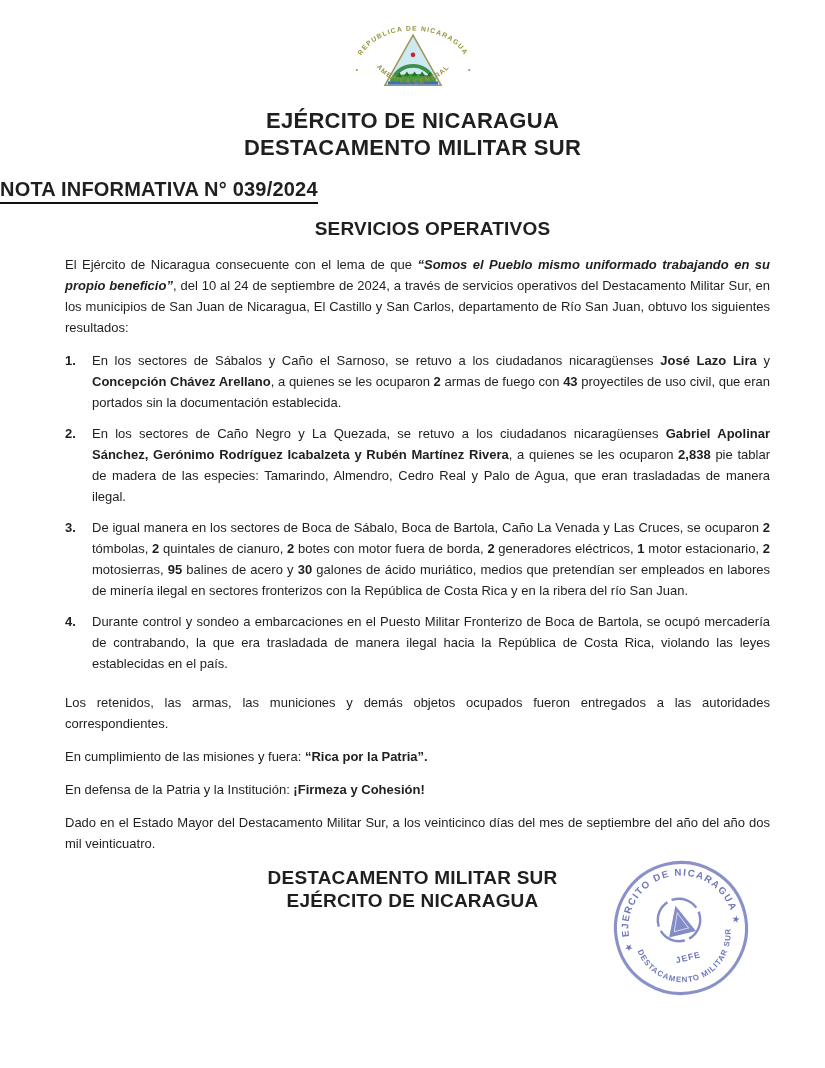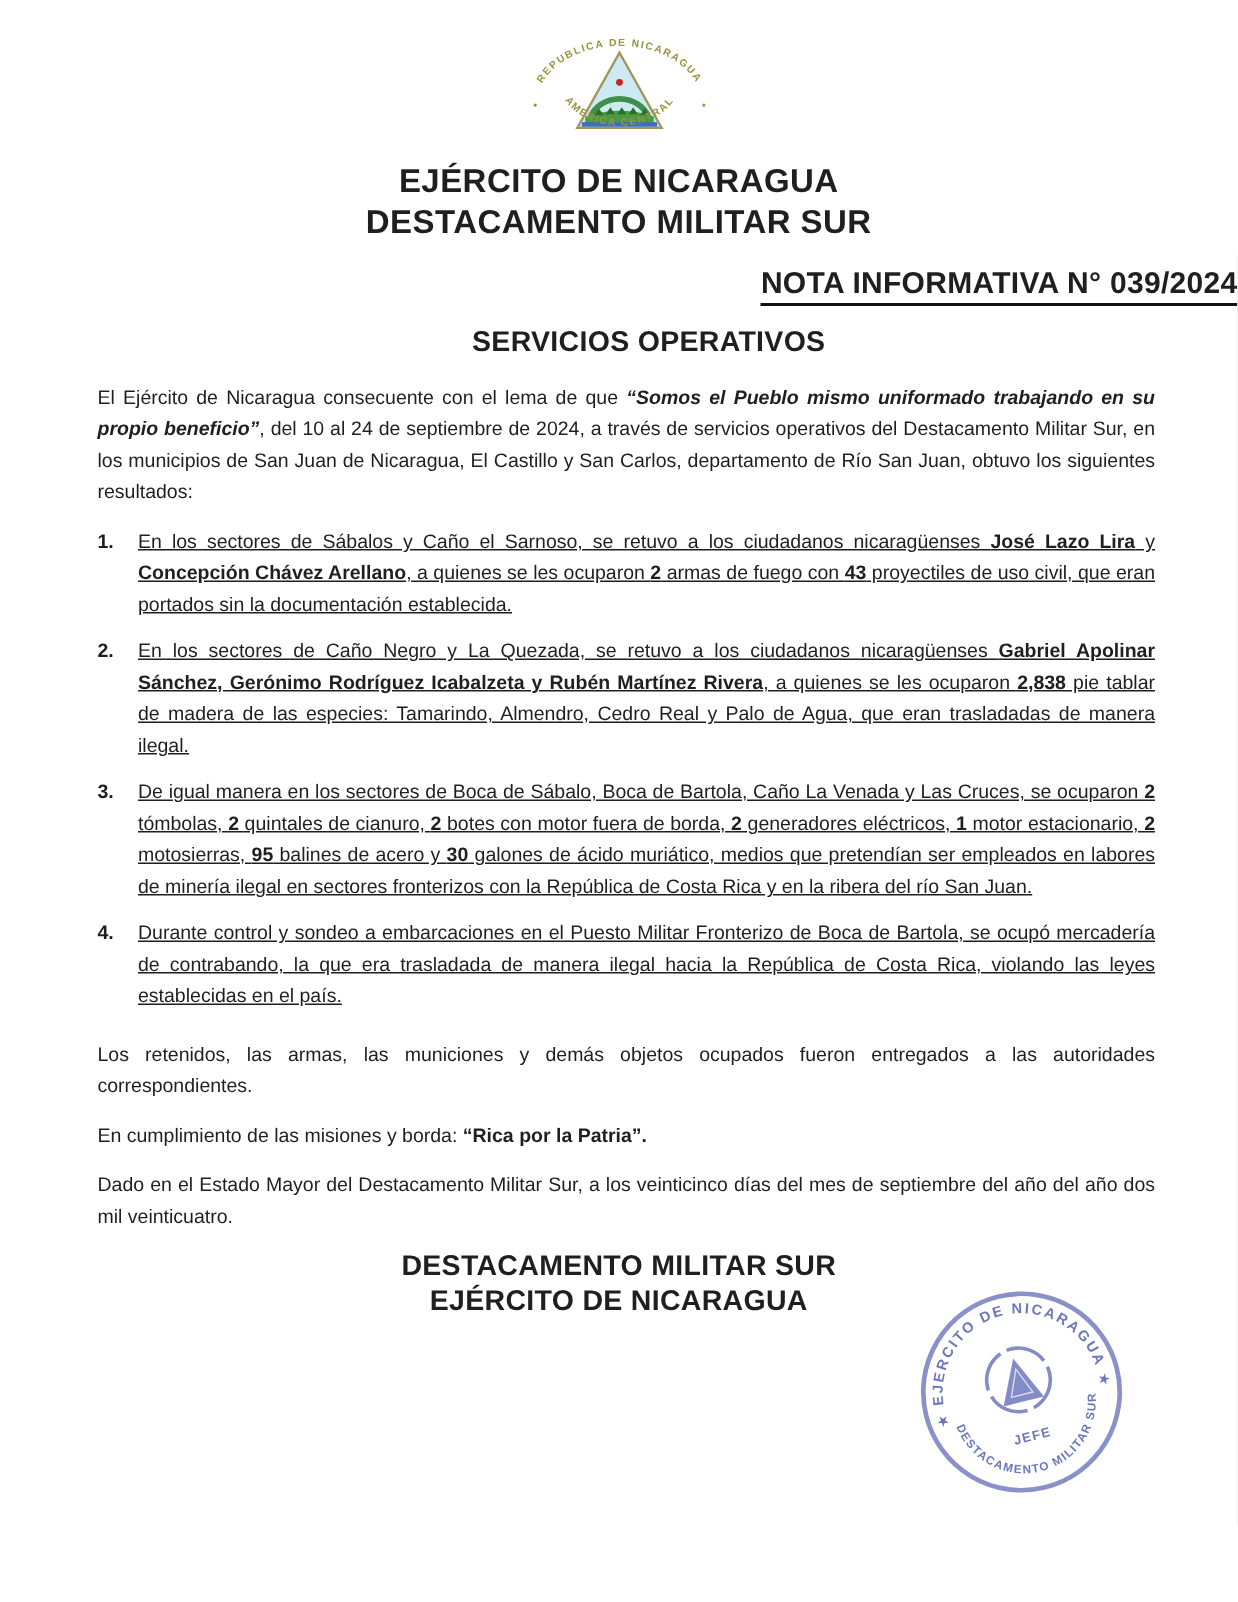--- a/index.html
+++ b/index.html
@@ -9,35 +9,35 @@
     width:825px; height:1068px;
     margin:0 auto;
     background:#ffffff;
     font-family:"Liberation Sans","DejaVu Sans",sans-serif;
     color:#1f1f1f;
     overflow:hidden;
   }
   .emblem { display:block; margin:26px auto 0; }
   .org-block { text-align:center; margin-top:2px; }
   .org-line { font-size:22px; line-height:27px; font-weight:bold; letter-spacing:.3px; }
-  .doc-title-wrap { text-align:right; margin-top:17px; }
+  .doc-title-wrap { text-align:left; margin-top:17px; }
   .doc-title {
     display:inline-block; font-size:20px; font-weight:bold;
     border-bottom:2.5px solid #111; padding-bottom:1px; letter-spacing:.2px;
   }
   .section-title { text-align:center; margin-top:14px; font-size:19px; font-weight:bold; letter-spacing:.2px;padding-left:40px; }
   .content {
     margin:14px 55px 0 65px;
     font-size:13px; line-height:21px;
     text-align:justify;
   }
   .para { margin-bottom:12px; }
   .item { display:flex; margin-bottom:10px; }
   .item .num { flex:0 0 27px; font-weight:bold; }
-  .item .itext { flex:1; text-align:justify;text-decoration:underline; }
+  .item .itext { flex:1; text-align:justify; }
   .b  { font-weight:bold; }
   .bi { font-weight:bold; font-style:italic; }
   .sig-block { text-align:center; margin-top:8px; }
   .sig-line { font-size:19px; line-height:23px; font-weight:bold; letter-spacing:.2px; }
   .seal {
     position:absolute; left:598px; top:848px;
     width:166px; height:160px;
     opacity:.82;
     pointer-events:none;
   }
@@ -103,21 +103,22 @@
         <span class="num">3.</span>
         <div class="itext"><span>De igual manera en los sectores de Boca de Sábalo, Boca de Bartola, Caño La Venada y Las Cruces, se ocuparon </span><span class="b">2</span><span> tómbolas, </span><span class="b">2</span><span> quintales de cianuro, </span><span class="b">2</span><span> botes con motor fuera de borda, </span><span class="b">2</span><span> generadores eléctricos, </span><span class="b">1</span><span> motor estacionario, </span><span class="b">2</span><span> motosierras, </span><span class="b">95</span><span> balines de acero y </span><span class="b">30</span><span> galones de ácido muriático, medios que pretendían ser empleados en labores de minería ilegal en sectores fronterizos con la República de Costa Rica y en la ribera del río San Juan.</span></div>
       </div>
       <div class="item">
         <span class="num">4.</span>
         <div class="itext"><span>Durante control y sondeo a embarcaciones en el Puesto Militar Fronterizo de Boca de Bartola, se ocupó mercadería de contrabando, la que era trasladada de manera ilegal hacia la República de Costa Rica, violando las leyes establecidas en el país.</span></div>
       </div>
     </div>
 
     <p class="para" style="margin-top:18px"><span>Los retenidos, las armas, las municiones y demás objetos ocupados fueron entregados a las autoridades correspondientes.</span></p>
-    <p class="para"><span>En cumplimiento de las misiones y borda: </span><span class="b">“Rica por la Patria”.</span></p>
+    <p class="para"><span>En cumplimiento de las misiones y fuera: </span><span class="b">“Rica por la Patria”.</span></p>
+    <p class="para"><span>En defensa de la Patria y la Institución: </span><span class="b">¡Firmeza y Cohesión!</span></p>
     <p class="para"><span>Dado en el Estado Mayor del Destacamento Militar Sur, a los veinticinco días del mes de septiembre del año del año dos mil veinticuatro.</span></p>
 
   </div>
 
   <div class="sig-block">
     <div class="sig-line">DESTACAMENTO MILITAR SUR</div>
     <div class="sig-line">EJÉRCITO DE NICARAGUA</div>
   </div>
 
   <svg class="seal" viewBox="0 0 180 170">

